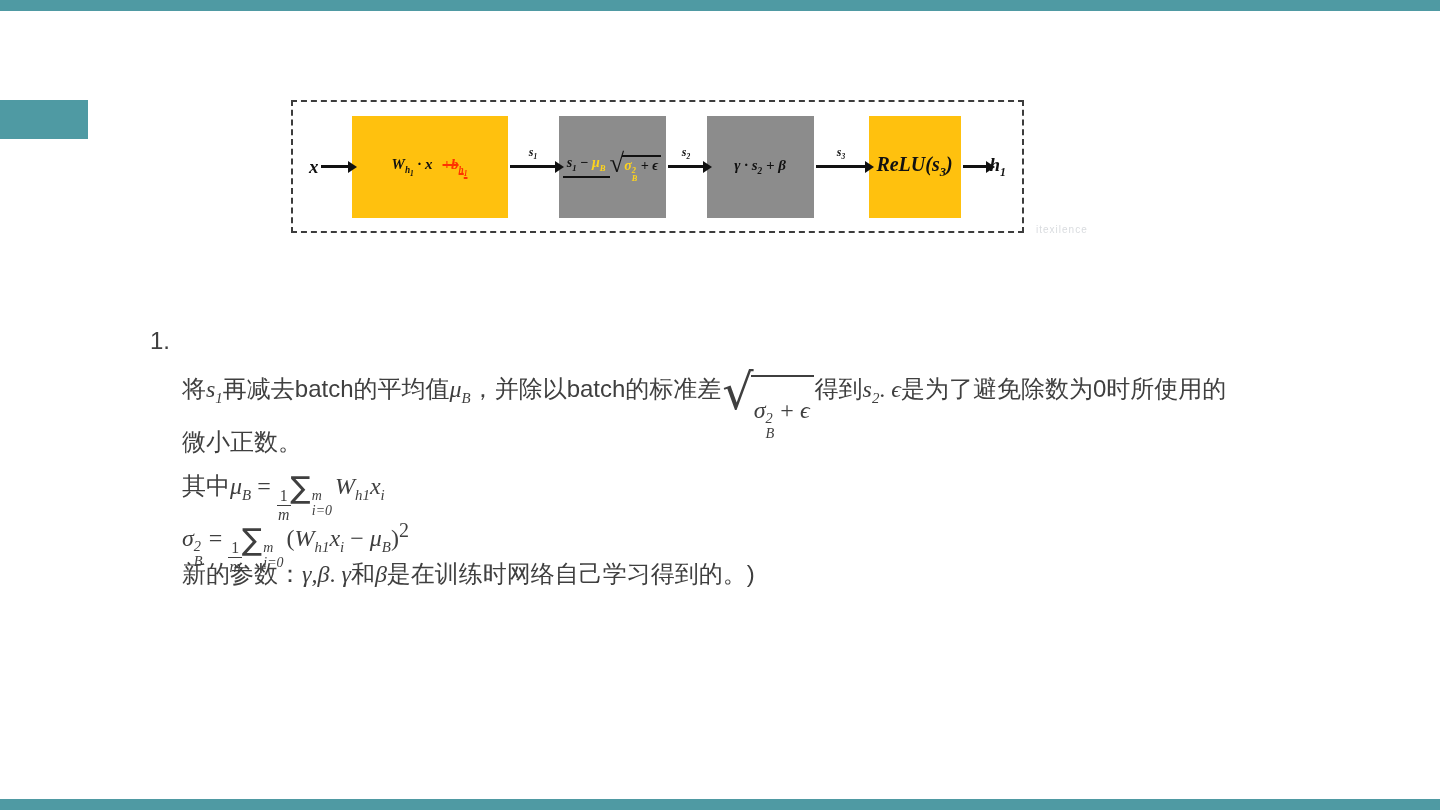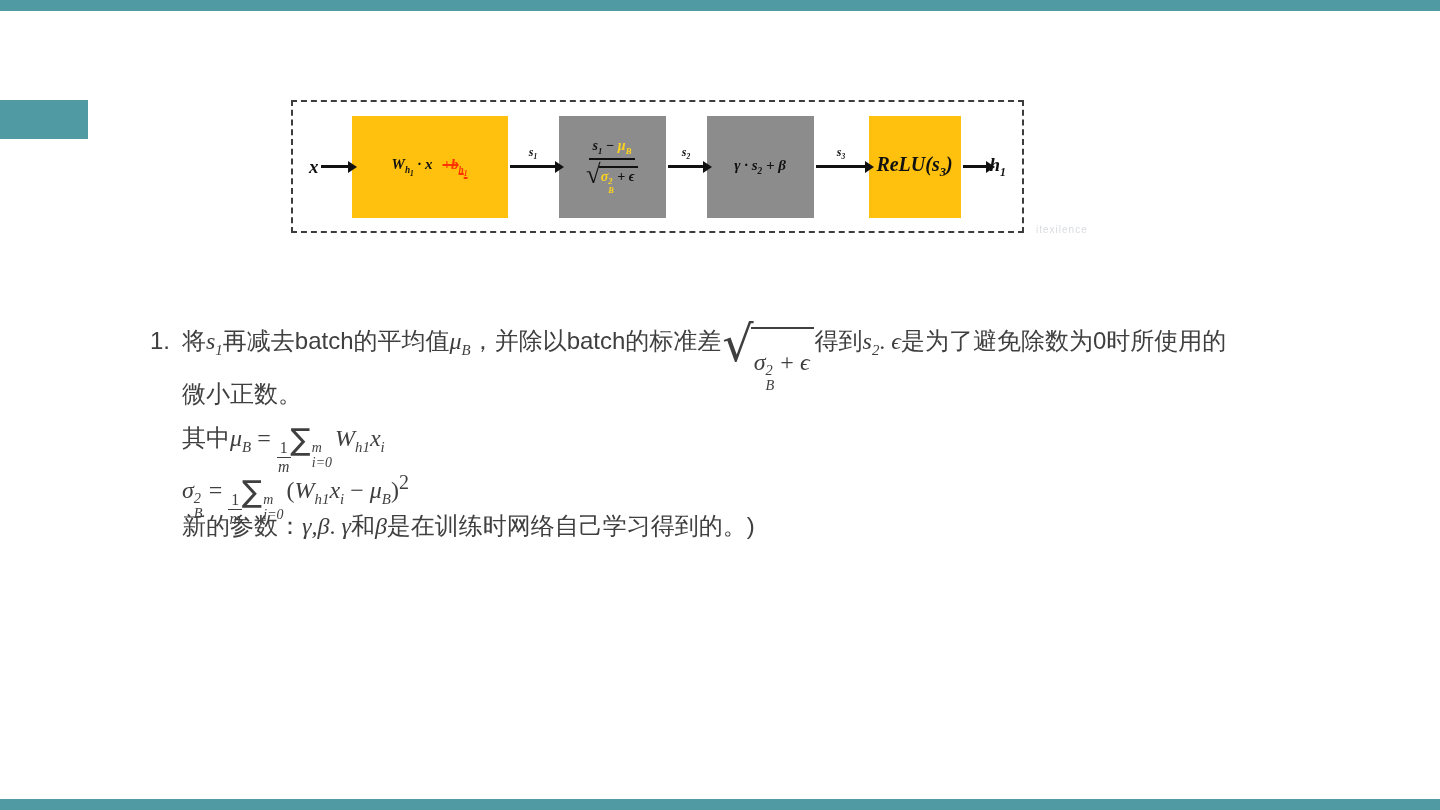--- a/index.html
+++ b/index.html
@@ -22,35 +22,35 @@
   .io-label{font-size:19px;flex:none;}
   .arrow{position:relative;height:3px;background:#111;flex:none;}
   .arrow::after{content:"";position:absolute;right:-8px;top:50%;transform:translateY(-50%);
                 border-left:9px solid #111;border-top:6px solid transparent;border-bottom:6px solid transparent;}
   .arrow .albl{position:absolute;bottom:7px;left:50%;transform:translateX(-50%);
                font-size:12px;line-height:1;}
   sub{font-size:0.62em;}
   sub sub{font-size:0.8em;}
   .red-strike{color:#ff3200;text-decoration:line-through;text-decoration-thickness:2px;margin-left:10px;}
   .yl{color:#ffd41c;}
-  .frac2{display:flex;flex-direction:column;align-items:center;font-size:14px;line-height:1.2;}
+  .frac2{display:flex;flex-direction:row;align-items:center;font-size:14px;line-height:1.2;}
   .frac2 .fr-num{border-bottom:2px solid #111;padding:0 4px 2px 4px;}
   .frac2 .fr-den{display:inline-flex;align-items:flex-start;padding-top:1px;}
   .frac2 .rad{font-size:1.9em;line-height:1;font-style:normal;margin-right:-2px;}
   .frac2 .under{border-top:2px solid #111;margin-top:5px;padding:1px 3px 0 2px;}
   .supsub{display:inline-flex;flex-direction:column;align-items:flex-start;
           font-size:0.6em;line-height:1.05;vertical-align:-0.35em;}
   .watermark{position:absolute;left:1036px;top:224px;font-size:10px;color:#b9bec4;opacity:0.55;
              letter-spacing:1px;font-family:"Liberation Sans",sans-serif;}
 
   
   .notes{position:absolute;left:150px;top:310px;display:flex;font-size:24px;color:#3f3f3f;}
   .marker{width:32px;flex:none;line-height:62px;}
   .content .line{white-space:nowrap;height:44px;line-height:44px;}
-  .content .line.tall{height:62px;line-height:62px;}
+  .content .line.tall{height:62px;line-height:62px;margin-top:48px;}
   .mi{font-family:"Liberation Serif",serif;font-style:italic;}
   .mn{font-family:"Liberation Serif",serif;font-style:normal;}
   .vfrac{display:inline-flex;flex-direction:column;align-items:center;vertical-align:-0.45em;
          font-size:0.66em;line-height:1.15;font-family:"Liberation Serif",serif;}
   .vfrac .n{border-bottom:1.5px solid #3f3f3f;padding:0 3px;}
   .sum{font-family:"DejaVu Sans",sans-serif;font-style:normal;font-size:1.25em;vertical-align:-0.12em;}
   .sumlim{display:inline-flex;flex-direction:column;align-items:flex-start;
           font-size:0.58em;line-height:1.1;vertical-align:-0.42em;
           font-family:"Liberation Serif",serif;font-style:italic;margin:0 3px 0 1px;}
   .sqrt{display:inline-flex;align-items:flex-start;vertical-align:-0.5em;margin:0 1px;}

